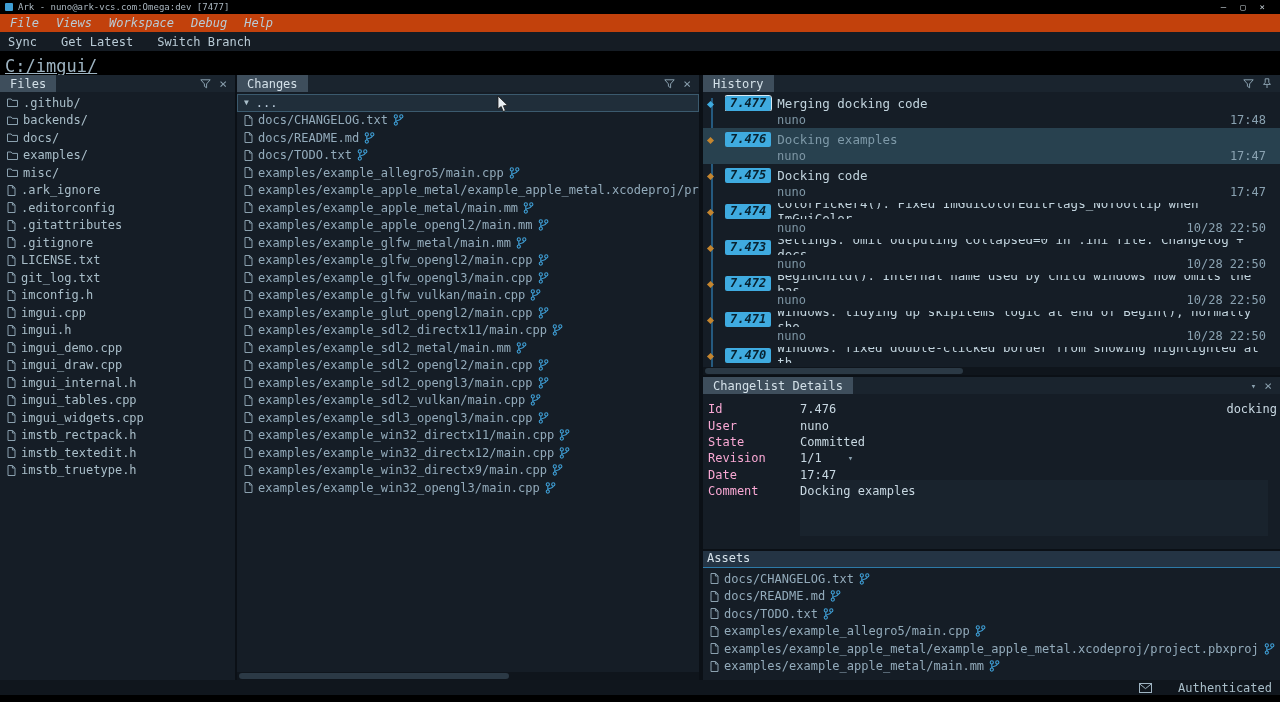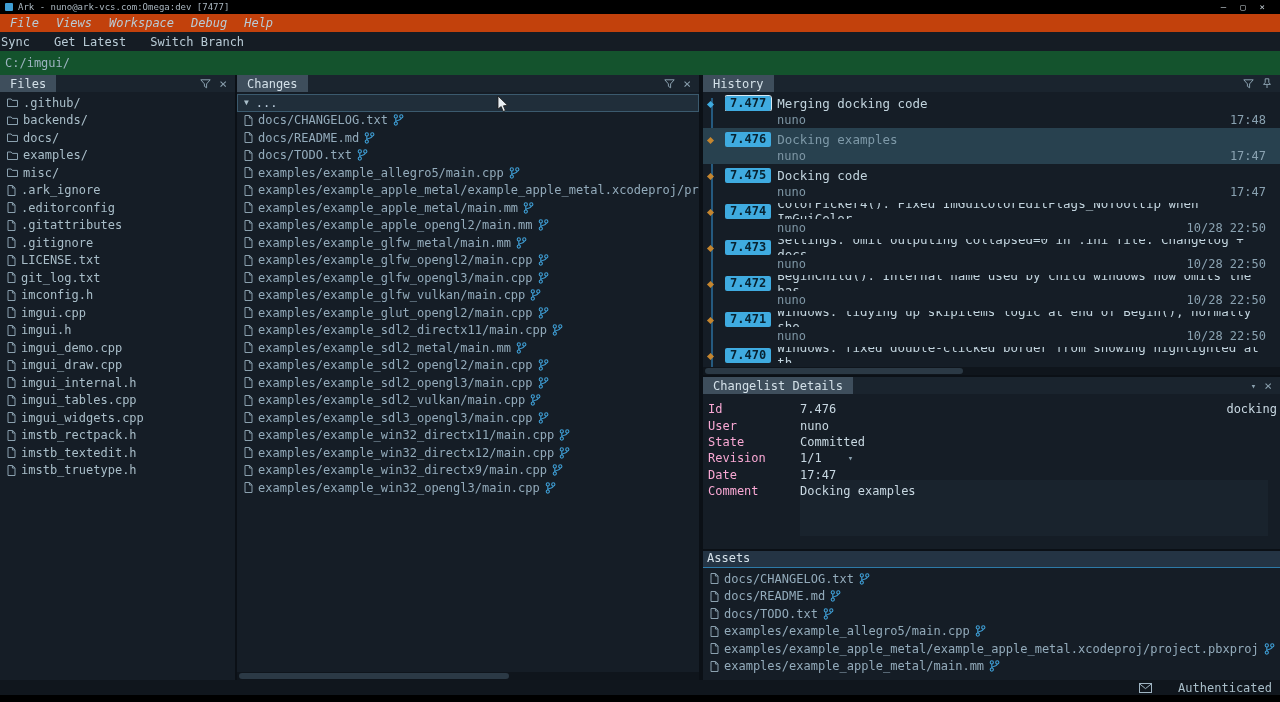--- a/index.html
+++ b/index.html
@@ -12,22 +12,22 @@
   }
   
   .titlebar { height: 14px; background: #000; color: #aab6bf; font-size: 9px;
     display: flex; align-items: center; padding: 0 5px; gap: 5px; }
   .app-ico { width: 8px; height: 8px; background: #3f9fd6; border-radius: 1px; flex: none; }
   .title-text { flex: 1; overflow: hidden; white-space: nowrap; }
   .win-controls { display: flex; gap: 14px; padding-right: 10px; color: #c8d2d9; }
   .menubar { height: 18px; background: #c2410c; display: flex; align-items: center;
     padding: 0 10px; gap: 17px; color: #b9cbd6; font-style: italic; }
   .toolbar { height: 19px; background: #151c24; display: flex; align-items: center;
-    padding: 0 1px; gap: 24px; color: #b9cbd6; }
-  .pathbar { height: 24px; background: #14532d; color: #9db3c1; font-size: 12px; padding: 5px 5px 0; }
+    padding: 0 8px; gap: 24px; color: #b9cbd6; }
+  .pathbar { height: 24px; background: #000000; color: #9db3c1; font-size: 17px; padding: 5px 5px 0; text-decoration: underline; }
   
   .main { height: 605px; background: #0b1016; display: flex; }
   .panel { background: #151d26; overflow: hidden; position: relative; }
   .panel-header { height: 17px; background: #1a242e; display: flex; align-items: center; position: relative; flex: none; }
   .ph-label { background: #3e4e5c; color: #d3e0e8; padding: 0 10px; height: 17px;
     display: flex; align-items: center; }
   .ph-icons { position: absolute; right: 8px; top: 0; height: 17px; display: flex; align-items: center; gap: 8px; }
   .close-x { color: #8ba1af; font-size: 13px; line-height: 1; }
   .files-panel { width: 235px; height: 605px; }
   .changes-panel { width: 462px; height: 605px; margin-left: 2px; }
@@ -44,21 +44,21 @@
   .changes-list .row, .assets-list .row { color: #93abbb; }
   .row.root { background: #202e3a; box-shadow: inset 0 0 0 1px #3b5a6e; color: #bccede; gap: 7px; }
   .tri { color: #a9bec9; font-size: 8px; }
   
   .history-list { position: absolute; top: 17px; left: 0; right: 0; bottom: 8px; overflow: hidden; }
   .rail { position: absolute; left: 8px; top: 6px; bottom: 0; width: 2px; background: #255a7f; }
   .commit { position: relative; height: 36px; padding: 3px 0 0 22px; }
   .commit.selected { background: #28414f; }
   .commit-top { display: flex; align-items: center; gap: 6px; height: 16px; overflow: hidden; padding-right: 2px; }
   .badge { flex: none; background: #3fabe0; color: #082230; font-weight: bold;
-    padding: 0 5px; height: 15px; line-height: 15px; border-radius: 2px; }
+    padding: 0 5px; height: 15px; line-height: 15px; border-radius: 2px; font-style: italic; }
   .badge.outlined { outline: 1px solid #d8e9f3; }
   .commit-msg { font-size: 12.5px; color: #c2d4de; }
   .commit.selected .commit-msg { color: #7e99a8; }
   .commit-author { margin-left: 52px; margin-top: 2px; color: #7e96a5; }
   .commit-time { position: absolute; top: 21px; right: 14px; color: #8aa2b1; }
   .dot { position: absolute; left: 5px; top: 10px; width: 5px; height: 5px;
     background: #c5862f; transform: rotate(45deg); }
   .dot.blue { background: #3fabe0; }
   
   .comment-box { position: absolute; left: 97px; right: 12px; top: 103px; height: 56px; background: #19232d; }

